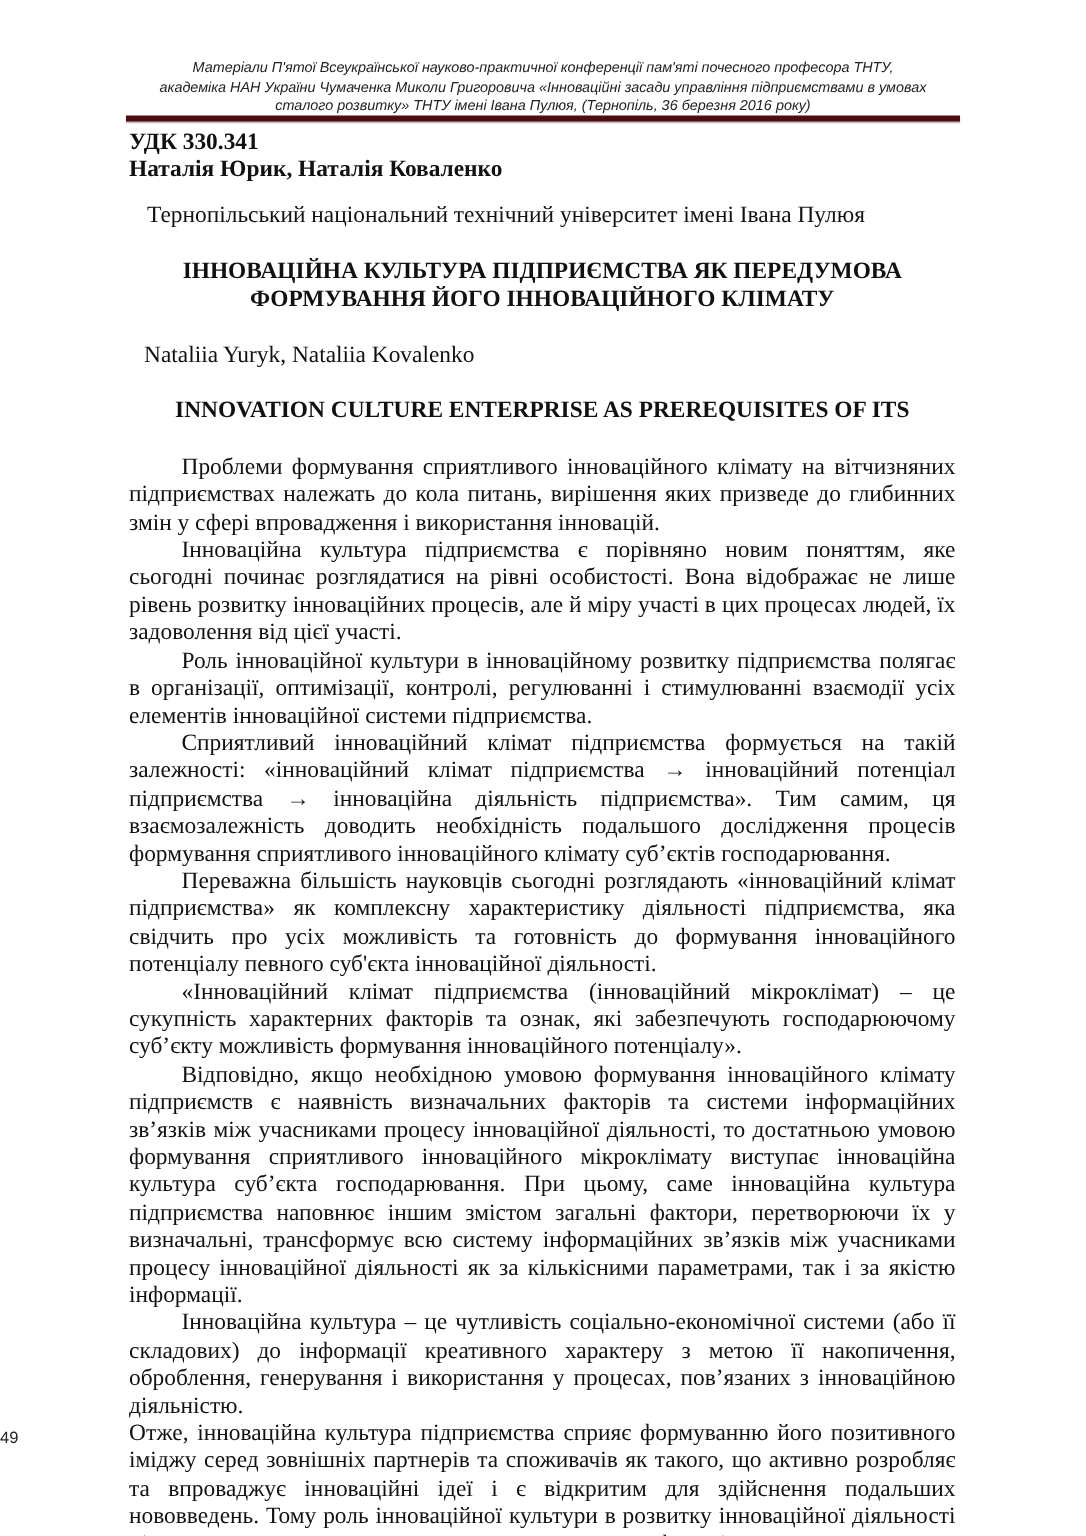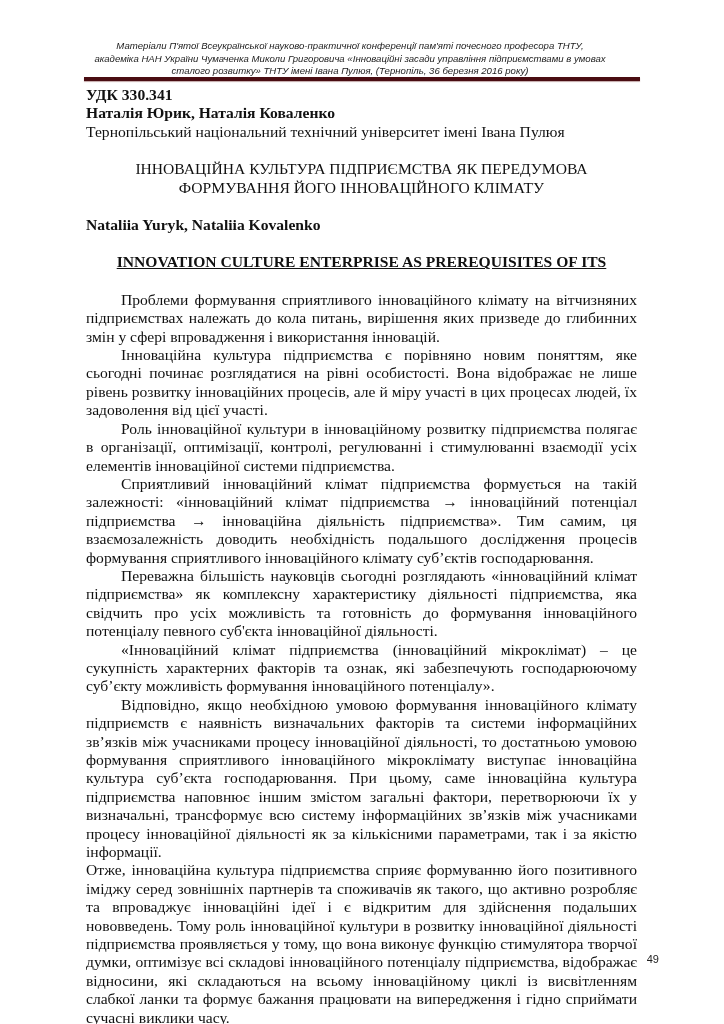--- a/index.html
+++ b/index.html
@@ -10,21 +10,21 @@
     body {
       width: 724px;
       height: 1024px;
       position: relative;
       overflow: hidden;
       color: #111111;
       font-family: "Liberation Serif", serif;
     }
     .page-header {
       position: absolute;
-      left: 72px;
+      left: 84px;
       top: 40px;
       width: 556px;
       text-align: center;
       font-family: "Liberation Sans", sans-serif;
       font-style: italic;
       font-size: 9.6px;
       line-height: 12.6px;
       color: #222222;
     }
     .header-rule {
@@ -42,60 +42,58 @@
       top: 86px;
       width: 551px;
       font-size: 15.6px;
       line-height: 18.4px;
     }
     .udk, .authors-ua {
       font-weight: bold;
       margin: 0;
     }
     .affiliation {
-      margin: 0;
+      margin: 12px;
     }
     .title-ua {
       margin: 19px 0 0 0;
       text-align: center;
-      font-weight: normal;
+      font-weight: bold;
       font-size: 15.6px;
       line-height: 18.4px;
     }
     .authors-en {
-      margin: 19px 0 0 0;
-      font-weight: bold;
+      margin: 19px 0 0 10px;
+      font-weight: normal;
     }
     .title-en {
       margin: 19px 0 0 0;
       text-align: center;
       font-weight: bold;
-      text-decoration: underline;
     }
     .body-text {
       margin-top: 19px;
     }
     .body-text p {
       margin: 0;
       text-align: justify;
       text-indent: 35px;
     }
     .body-text p.no-indent {
       text-indent: 0;
     }
     .page-number {
       position: absolute;
       left: 0;
       width: 612px;
       top: 953px;
-      text-align: right;
+      text-align: left;
       font-family: "Liberation Sans", sans-serif;
       font-size: 11px;
       color: #222222;
-      margin-left: 47px;
     }
   </style>
 </head>
 <body>
 
 <div class="page-header">
   <div>Матеріали П'ятої Всеукраїнської науково-практичної конференції пам'яті почесного професора ТНТУ,</div>
   <div>академіка НАН України Чумаченка Миколи Григоровича «Інноваційні засади управління підприємствами в умовах</div>
   <div>сталого розвитку» ТНТУ імені Івана Пулюя, (Тернопіль, 36 березня 2016 року)</div>
 </div>
@@ -118,17 +116,18 @@
   </div>
 
   <div class="body-text">
     <p>Проблеми формування сприятливого інноваційного клімату на вітчизняних підприємствах належать до кола питань, вирішення яких призведе до глибинних змін у сфері впровадження і використання інновацій.</p>
     <p>Інноваційна культура підприємства є порівняно новим поняттям, яке сьогодні починає розглядатися на рівні особистості. Вона відображає не лише рівень розвитку інноваційних процесів, але й міру участі в цих процесах людей, їх задоволення від цієї участі.</p>
     <p>Роль інноваційної культури в інноваційному розвитку підприємства полягає в організації, оптимізації, контролі, регулюванні і стимулюванні взаємодії усіх елементів інноваційної системи підприємства.</p>
     <p>Сприятливий інноваційний клімат підприємства формується на такій залежності: «інноваційний клімат підприємства → інноваційний потенціал підприємства → інноваційна діяльність підприємства». Тим самим, ця взаємозалежність доводить необхідність подальшого дослідження процесів формування сприятливого інноваційного клімату суб’єктів господарювання.</p>
     <p>Переважна більшість науковців сьогодні розглядають «інноваційний клімат підприємства» як комплексну характеристику діяльності підприємства, яка свідчить про усіх можливість та готовність до формування інноваційного потенціалу певного суб'єкта інноваційної діяльності.</p>
     <p>«Інноваційний клімат підприємства (інноваційний мікроклімат) – це сукупність характерних факторів та ознак, які забезпечують господарюючому суб’єкту можливість формування інноваційного потенціалу».</p>
     <p>Відповідно, якщо необхідною умовою формування інноваційного клімату підприємств є наявність визначальних факторів та системи інформаційних зв’язків між учасниками процесу інноваційної діяльності, то достатньою умовою формування сприятливого інноваційного мікроклімату виступає інноваційна культура суб’єкта господарювання. При цьому, саме інноваційна культура підприємства наповнює іншим змістом загальні фактори, перетворюючи їх у визначальні, трансформує всю систему інформаційних зв’язків між учасниками процесу інноваційної діяльності як за кількісними параметрами, так і за якістю інформації.</p>
+    <p>Інноваційна культура – це чутливість соціально-економічної системи (або її складових) до інформації креативного характеру з метою її накопичення, оброблення, генерування і використання у процесах, пов’язаних з інноваційною діяльністю.</p>
     <p class="no-indent">Отже, інноваційна культура підприємства сприяє формуванню його позитивного іміджу серед зовнішніх партнерів та споживачів як такого, що активно розробляє та впроваджує інноваційні ідеї і є відкритим для здійснення подальших нововведень. Тому роль інноваційної культури в розвитку інноваційної діяльності підприємства проявляється у тому, що вона виконує функцію стимулятора творчої думки, оптимізує всі складові інноваційного потенціалу підприємства, відображає відносини, які складаються на всьому інноваційному циклі із висвітленням слабкої ланки та формує бажання працювати на випередження і гідно сприймати сучасні виклики часу.</p>
   </div>
 </div>
 
 <div class="page-number">49</div>
 
 </body></html>

